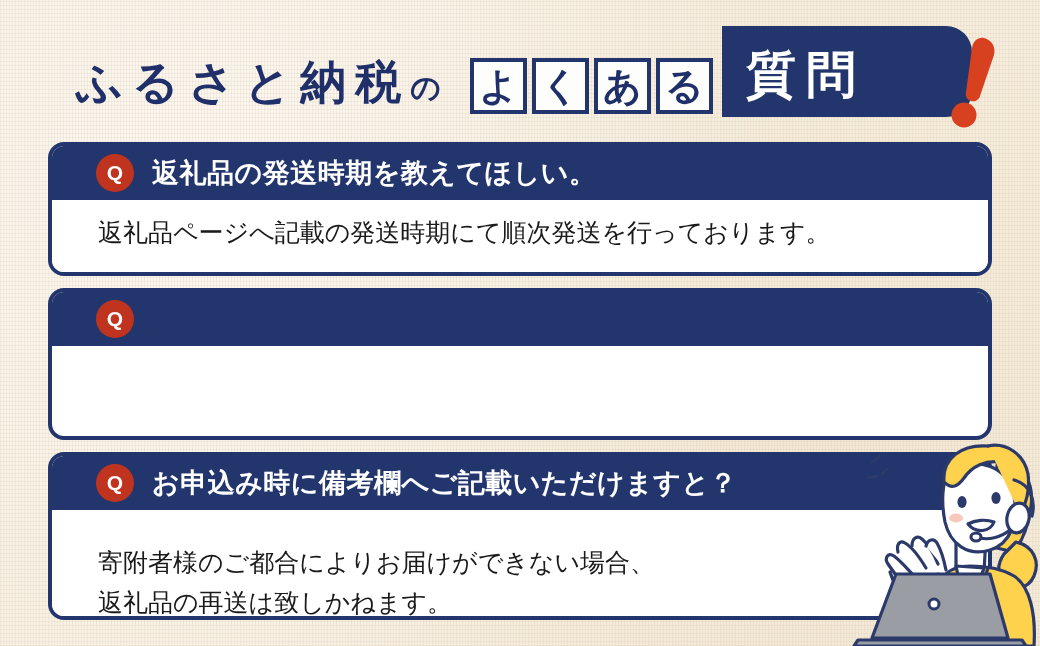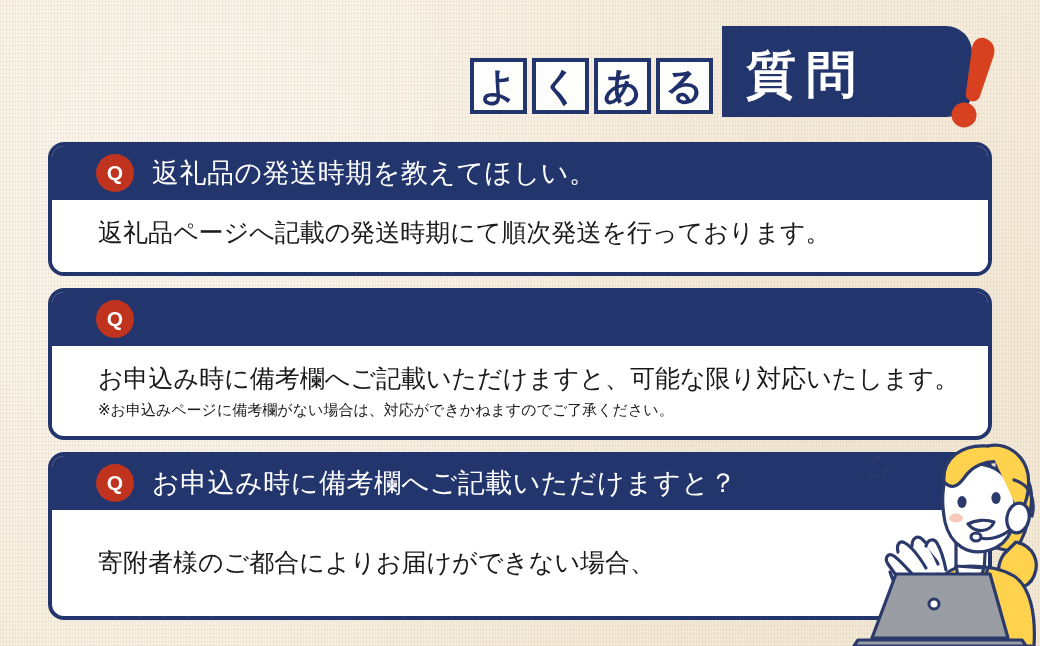--- a/index.html
+++ b/index.html
@@ -55,21 +55,21 @@
   .card-head{
     background:#23356d;height:54px;display:flex;align-items:center;padding-left:44px;
     box-sizing:border-box;
   }
   .q-badge{
     width:38px;height:38px;border-radius:50%;background:#c0341f;
     display:flex;align-items:center;justify-content:center;
     color:#ffffff;font-size:21px;font-weight:bold;flex:0 0 auto;
   }
   .q-text{
-    margin-left:18px;color:#ffffff;font-size:27px;font-weight:normal;letter-spacing:.5px;
+    margin-left:18px;color:#ffffff;font-size:27px;font-weight:bold;letter-spacing:.5px;
     white-space:nowrap;
   }
   .card-body{
     background:#ffffff;padding:12px 0 10px 46px;box-sizing:border-box;
   }
   .a-line{font-size:25px;color:#1a1a1a;line-height:40px;white-space:nowrap;}
   .a-note{font-size:15px;color:#1a1a1a;line-height:24px;white-space:nowrap;}
 
   #card-1{top:142px;height:134px;}
   #card-1 .card-body{height:72px;}
@@ -82,20 +82,23 @@
 </style>
 </head>
 <body>
 
 <div id="paper-texture"></div>
 
 <div class="stage">
 
   <div id="header">
 
+    <div id="title-text">
+      <span>ふるさと納税</span><span class="small-no">の</span>
+    </div>
 
     <div class="boxed-chars">
       <div class="boxed-char">よ</div>
       <div class="boxed-char">く</div>
       <div class="boxed-char">あ</div>
       <div class="boxed-char">る</div>
     </div>
 
     <div id="question-block">
       <div class="qtext">質問</div>
@@ -114,33 +117,30 @@
     </div>
     <div class="card-body">
       <div class="a-line">返礼品ページへ記載の発送時期にて順次発送を行っております。</div>
     </div>
   </div>
 
   <div class="card" id="card-2">
     <div class="card-head">
       <div class="q-badge">Q</div>
     </div>
-    <div class="card-body">
-      <div class="a-line">お申込み時に備考欄へご記載いただけますと、可能な限り対応いたします。</div>
-      <div class="a-note">※お申込みページに備考欄がない場合は、対応ができかねますのでご了承ください。</div>
-    </div>
   </div>
 
   <div class="card" id="card-3">
     <div class="card-head">
       <div class="q-badge">Q</div>
       <div class="q-text">お申込み時に備考欄へご記載いただけますと？</div>
     </div>
     <div class="card-body">
       <div class="a-line">寄附者様のご都合によりお届けができない場合、</div>
+      <div class="a-line">返礼品の再送は致しかねます。</div>
     </div>
   </div>
 
   <svg id="operator-illustration" viewBox="0 0 202 220">
     <g fill="none" stroke="#2b3a6b" stroke-width="3.2" stroke-linecap="round" stroke-linejoin="round">
 
       <g stroke-width="3">
         <line x1="34" y1="36" x2="42" y2="30"></line>
         <line x1="30" y1="52" x2="39" y2="50"></line>
         <line x1="44" y1="48" x2="49" y2="43"></line>

